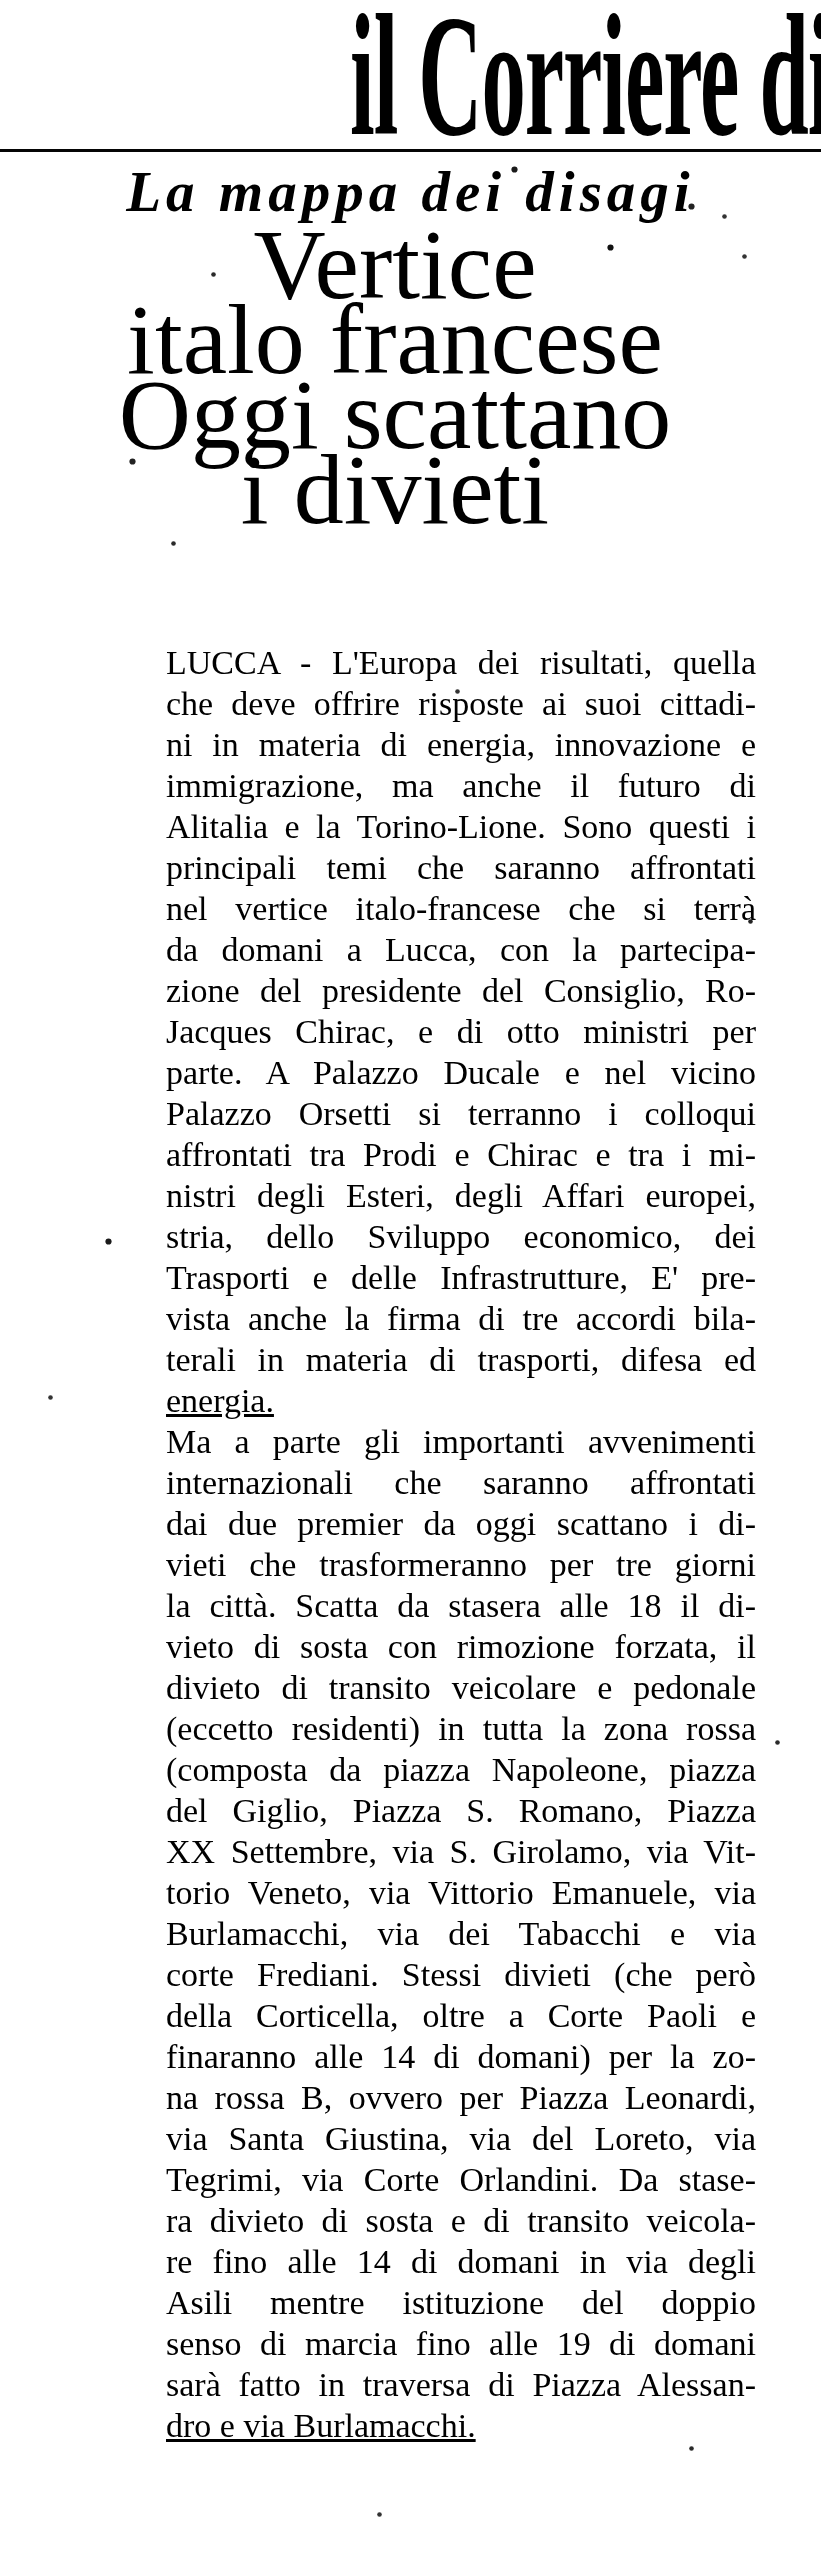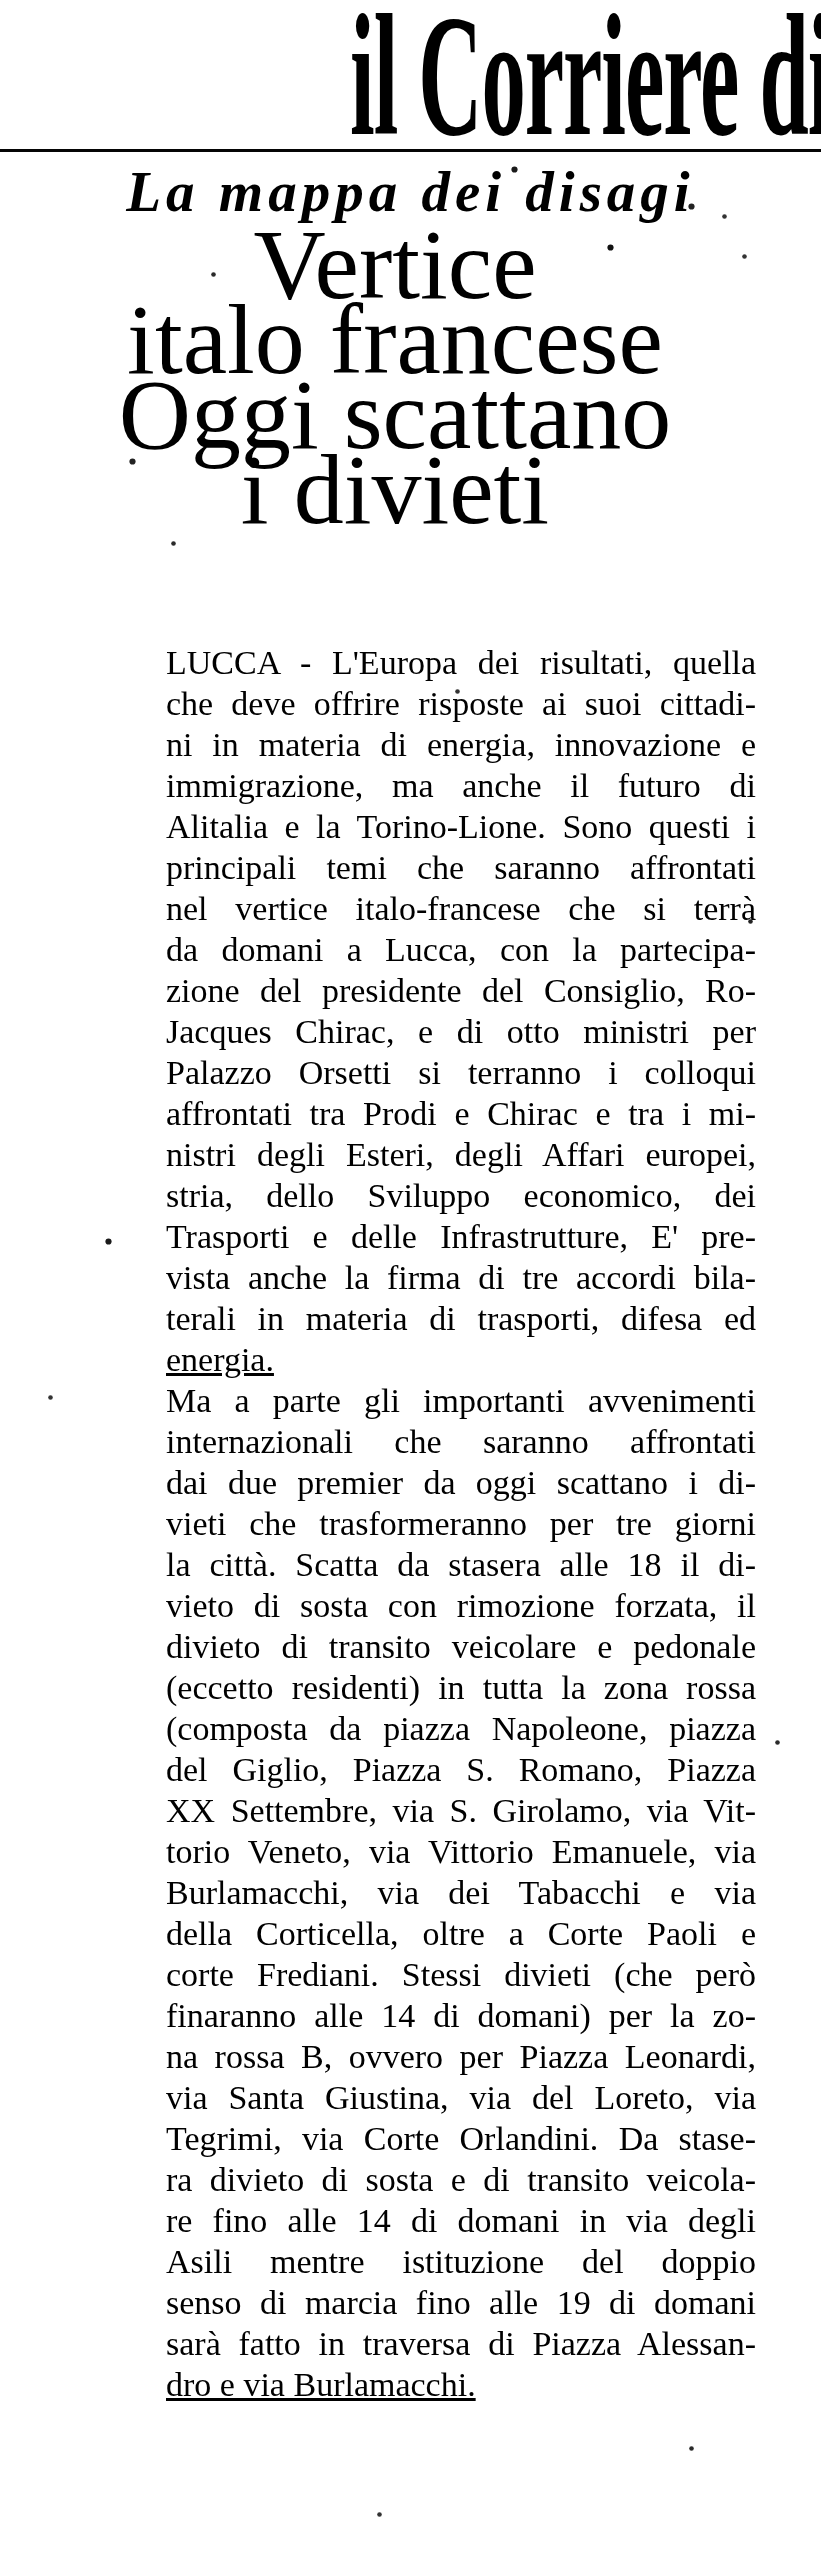--- a/index.html
+++ b/index.html
@@ -142,20 +142,21 @@
     <div class="bl">LUCCA - L'Europa dei risultati, quella</div>
     <div class="bl">che deve offrire risposte ai suoi cittadi-</div>
     <div class="bl">ni in materia di energia, innovazione e</div>
     <div class="bl">immigrazione, ma anche il futuro di</div>
     <div class="bl">Alitalia e la Torino-Lione. Sono questi i</div>
     <div class="bl">principali temi che saranno affrontati</div>
     <div class="bl">nel vertice italo-francese che si terrà</div>
     <div class="bl">da domani a Lucca, con la partecipa-</div>
     <div class="bl">zione del presidente del Consiglio, Ro-</div>
     <div class="bl">Jacques Chirac, e di otto ministri per</div>
+    <div class="bl">parte. A Palazzo Ducale e nel vicino</div>
     <div class="bl">Palazzo Orsetti si terranno i colloqui</div>
     <div class="bl">affrontati tra Prodi e Chirac e tra i mi-</div>
     <div class="bl">nistri degli Esteri, degli Affari europei,</div>
     <div class="bl">stria, dello Sviluppo economico, dei</div>
     <div class="bl">Trasporti e delle Infrastrutture, E' pre-</div>
     <div class="bl">vista anche la firma di tre accordi bila-</div>
     <div class="bl">terali in materia di trasporti, difesa ed</div>
     <div class="bl end">energia.</div>
     <div class="bl">Ma a parte gli importanti avvenimenti</div>
     <div class="bl">internazionali che saranno affrontati</div>
@@ -163,22 +164,22 @@
     <div class="bl">vieti che trasformeranno per tre giorni</div>
     <div class="bl">la città. Scatta da stasera alle 18 il di-</div>
     <div class="bl">vieto di sosta con rimozione forzata, il</div>
     <div class="bl">divieto di transito veicolare e pedonale</div>
     <div class="bl">(eccetto residenti) in tutta la zona rossa</div>
     <div class="bl">(composta da piazza Napoleone, piazza</div>
     <div class="bl">del Giglio, Piazza S. Romano, Piazza</div>
     <div class="bl">XX Settembre, via S. Girolamo, via Vit-</div>
     <div class="bl">torio Veneto, via Vittorio Emanuele, via</div>
     <div class="bl">Burlamacchi, via dei Tabacchi e via</div>
+    <div class="bl">corte Frediani. Stessi divieti (che però</div>
     <div class="bl">della Corticella, oltre a Corte Paoli e</div>
-    <div class="bl">corte Frediani. Stessi divieti (che però</div>
     <div class="bl">finaranno alle 14 di domani) per la zo-</div>
     <div class="bl">na rossa B, ovvero per Piazza Leonardi,</div>
     <div class="bl">via Santa Giustina, via del Loreto, via</div>
     <div class="bl">Tegrimi, via Corte Orlandini. Da stase-</div>
     <div class="bl">ra divieto di sosta e di transito veicola-</div>
     <div class="bl">re fino alle 14 di domani in via degli</div>
     <div class="bl">Asili mentre istituzione del doppio</div>
     <div class="bl">senso di marcia fino alle 19 di domani</div>
     <div class="bl">sarà fatto in traversa di Piazza Alessan-</div>
     <div class="bl end">dro e via Burlamacchi.</div>

